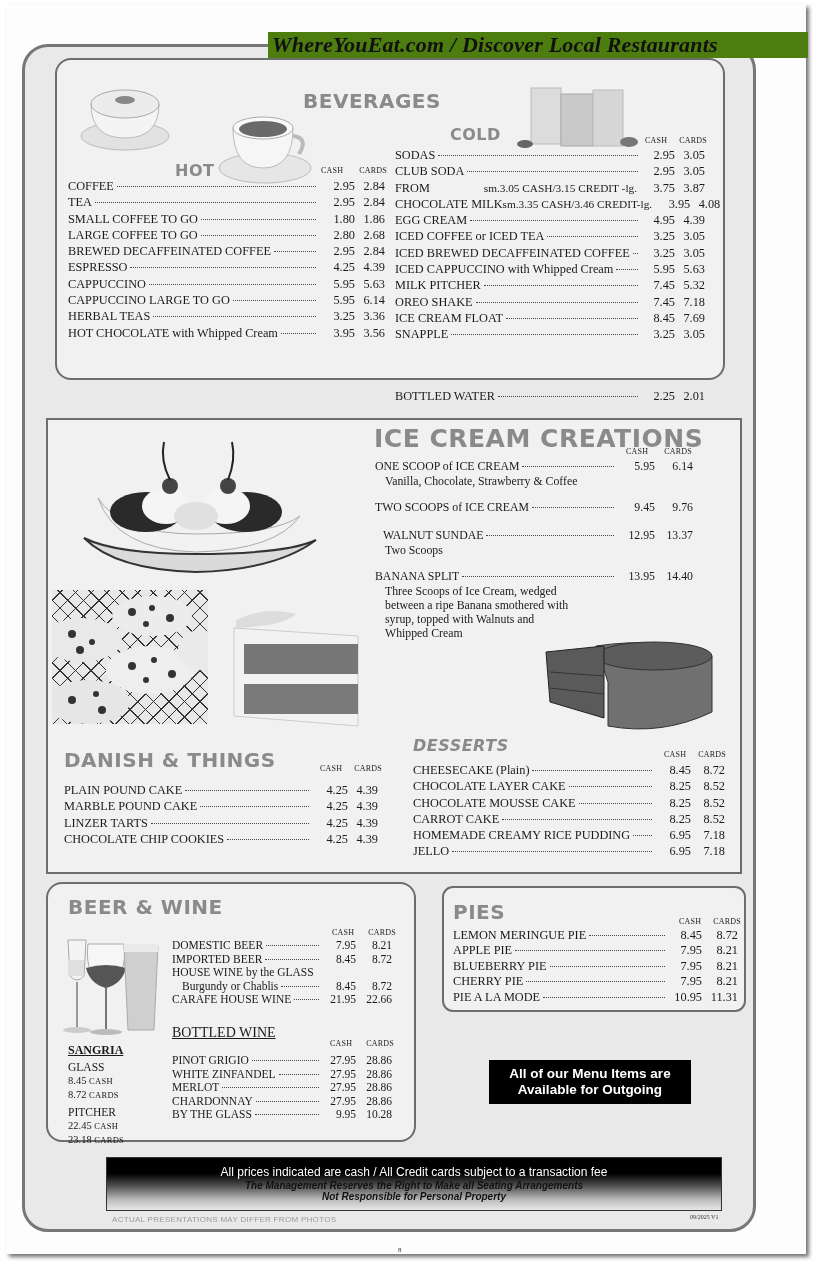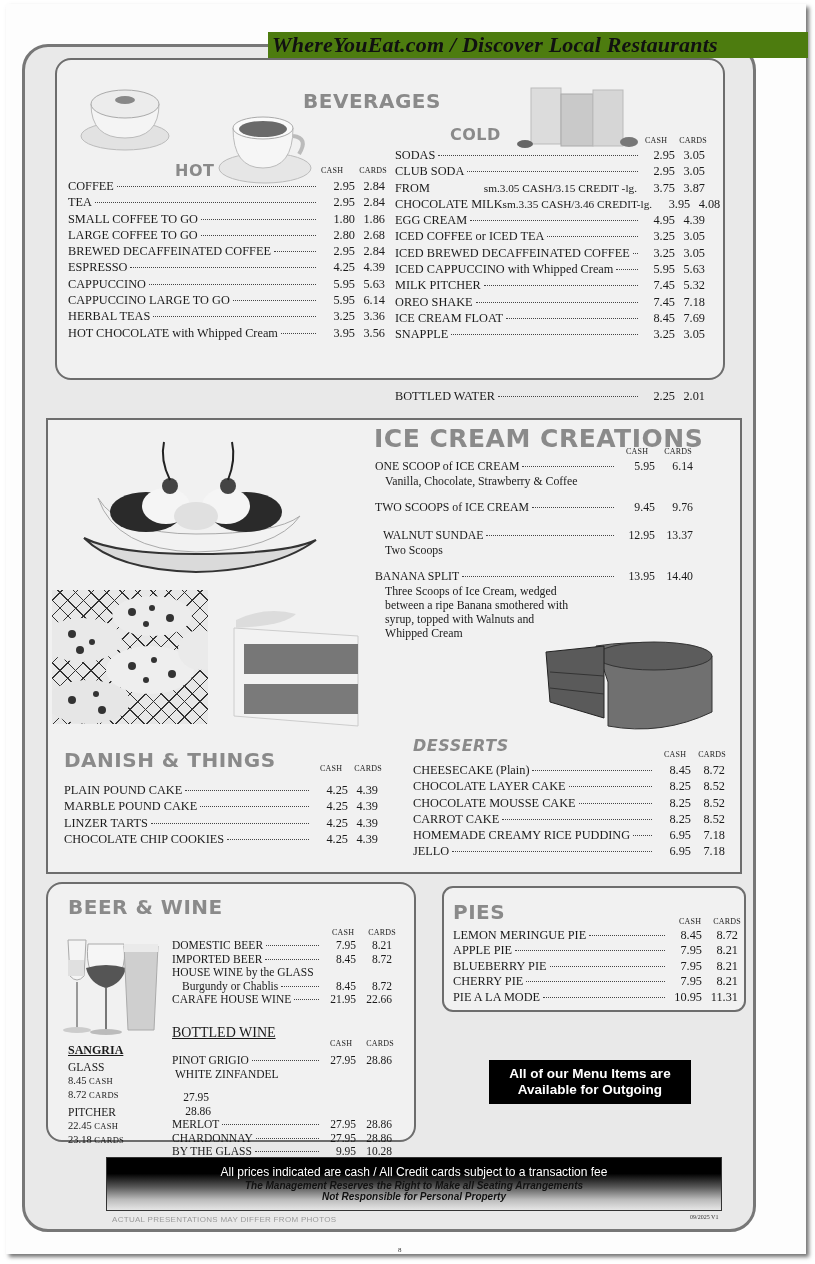--- a/index.html
+++ b/index.html
@@ -491,21 +491,21 @@
     <span style="width:34px;">CASH</span>
     <span>CARDS</span>
   </div>
   <div class="rows" style="left:124px; top:164px; width:220px;margin-top:6px;" id="bottled-rows">
       <div class="row" style="line-height: 13.5px; font-size: 11.5px;">
         <span class="name">PINOT GRIGIO</span>
         <span class="dots"></span>
         <span class="p1" style="width: 34px;">27.95</span>
         <span class="p2" style="width: 36px;">28.86</span>
       </div>
-      <div class="row" style="line-height: 13.5px; font-size: 11.5px; flex-direction: column;">
+      <div class="row" style="line-height: 13.5px; font-size: 11.5px;">
         <span class="name">WHITE ZINFANDEL</span>
         <span class="dots"></span>
         <span class="p1" style="width: 34px;">27.95</span>
         <span class="p2" style="width: 36px;">28.86</span>
       </div>
       <div class="row" style="line-height: 13.5px; font-size: 11.5px;">
         <span class="name">MERLOT</span>
         <span class="dots"></span>
         <span class="p1" style="width: 34px;">27.95</span>
         <span class="p2" style="width: 36px;">28.86</span>

